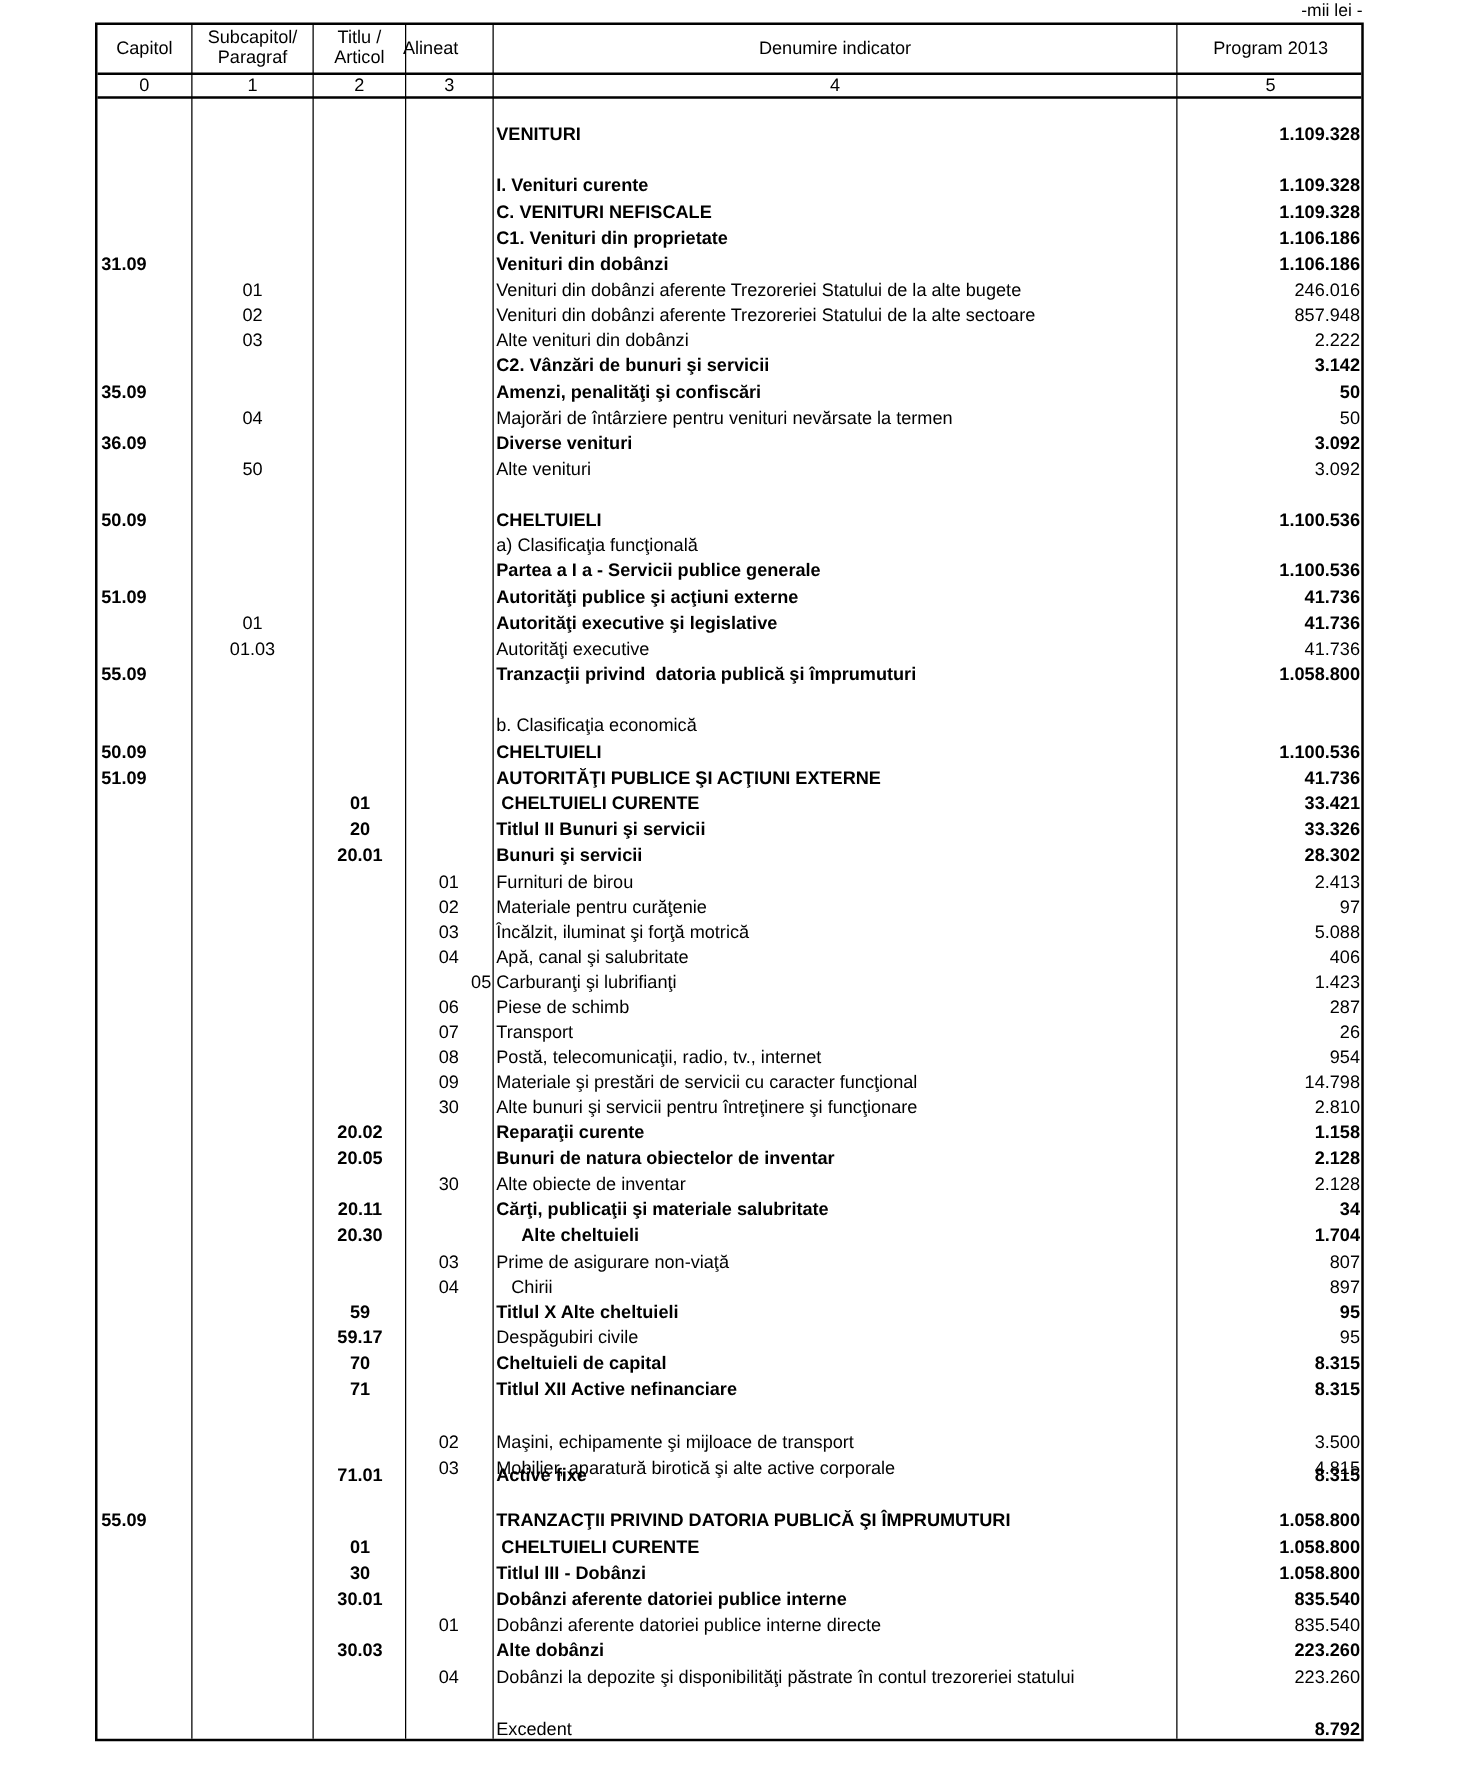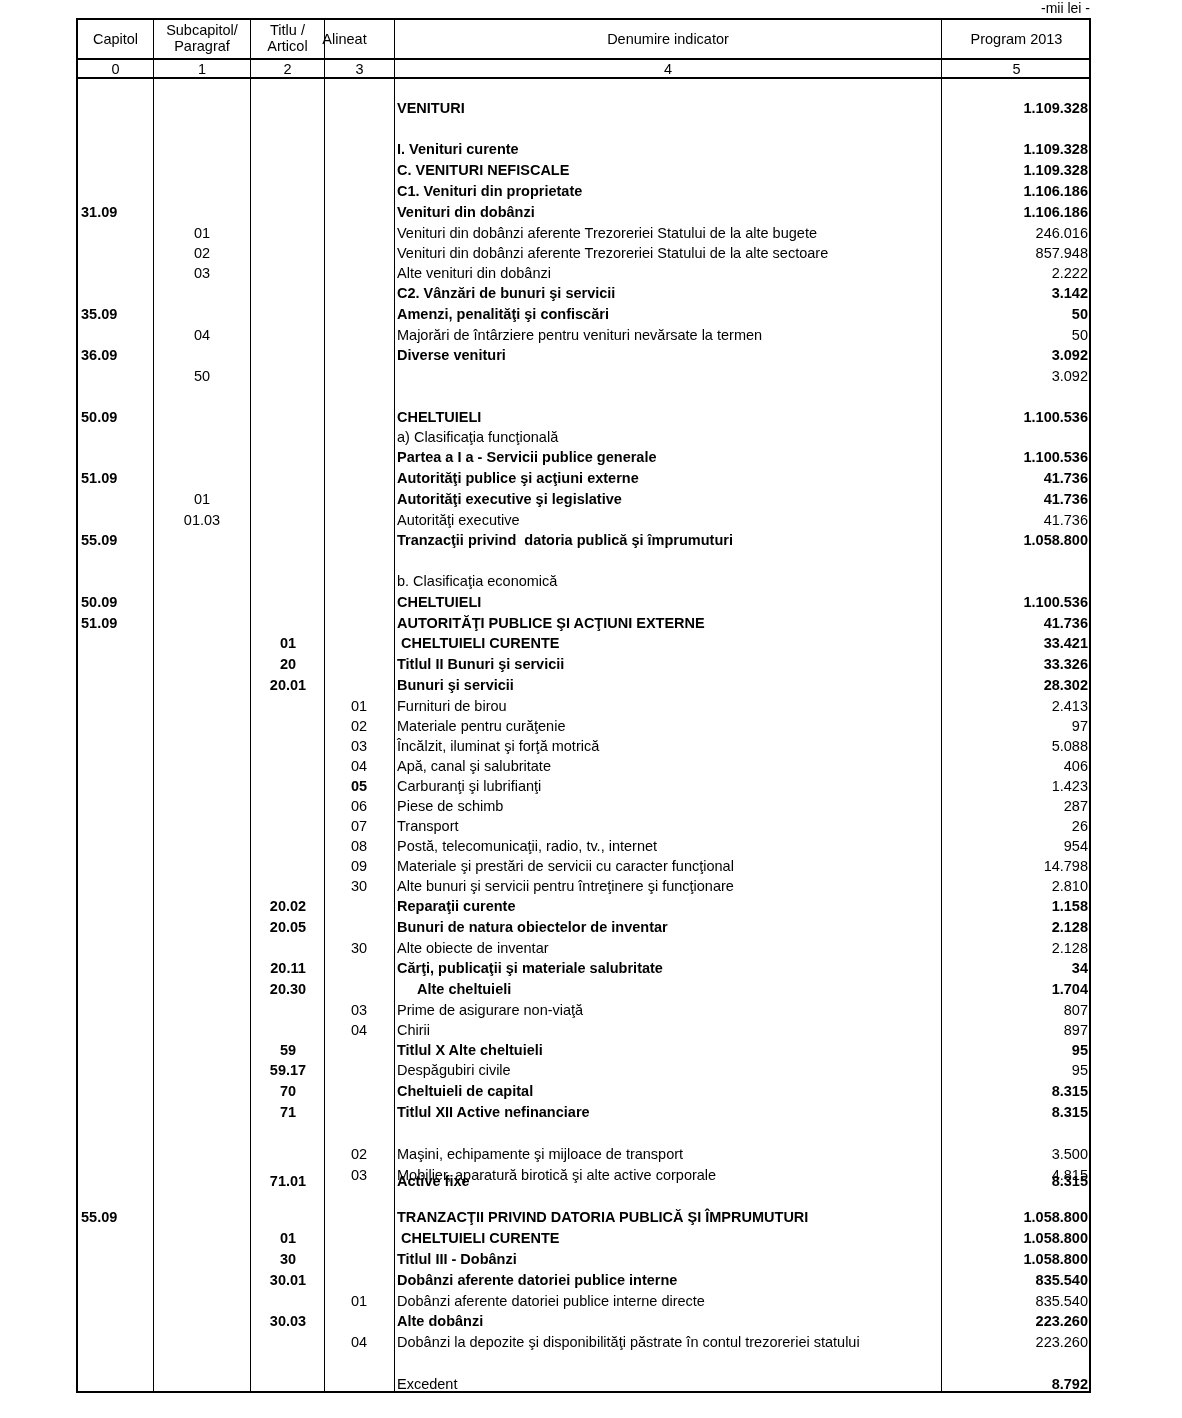--- a/index.html
+++ b/index.html
@@ -152,20 +152,21 @@
         <span class="c2" style="font-weight: bold;"></span>
         <span class="c3" style="font-weight: normal;"></span>
         <span class="c4" style="white-space: pre;">Diverse venituri</span>
         <span class="c5">3.092</span>
       </div>
       <div class="row" style="top: 348px;">
         <span class="c0" style="font-weight: bold;"></span>
         <span class="c1" style="font-weight: normal;">50</span>
         <span class="c2" style="font-weight: bold;"></span>
         <span class="c3" style="font-weight: normal;"></span>
+        <span class="c4" style="white-space: pre;">Alte venituri</span>
         <span class="c5">3.092</span>
       </div>
       <div class="row bold" style="top: 389px;">
         <span class="c0" style="font-weight: bold;">50.09</span>
         <span class="c1" style="font-weight: normal;"></span>
         <span class="c2" style="font-weight: bold;"></span>
         <span class="c3" style="font-weight: normal;"></span>
         <span class="c4" style="white-space: pre;">CHELTUIELI</span>
         <span class="c5">1.100.536</span>
       </div>
@@ -294,21 +295,21 @@
         <span class="c1" style="font-weight: normal;"></span>
         <span class="c2" style="font-weight: bold;"></span>
         <span class="c3" style="font-weight: normal;">04</span>
         <span class="c4" style="white-space: pre;">Apă, canal şi salubritate</span>
         <span class="c5">406</span>
       </div>
       <div class="row" style="top: 758px;">
         <span class="c0" style="font-weight: bold;"></span>
         <span class="c1" style="font-weight: normal;"></span>
         <span class="c2" style="font-weight: bold;"></span>
-        <span class="c3" style="font-weight: bold;">05</span>
+        <span class="c3" style="font-weight: normal; text-align: right;">05</span>
         <span class="c4" style="white-space: pre;">Carburanţi şi lubrifianţi</span>
         <span class="c5">1.423</span>
       </div>
       <div class="row" style="top: 778px;">
         <span class="c0" style="font-weight: bold;"></span>
         <span class="c1" style="font-weight: normal;"></span>
         <span class="c2" style="font-weight: bold;"></span>
         <span class="c3" style="font-weight: normal;">06</span>
         <span class="c4" style="white-space: pre;">Piese de schimb</span>
         <span class="c5">287</span>
@@ -391,21 +392,21 @@
         <span class="c2" style="font-weight: bold;"></span>
         <span class="c3" style="font-weight: normal;">03</span>
         <span class="c4" style="white-space: pre;">Prime de asigurare non-viaţă</span>
         <span class="c5">807</span>
       </div>
       <div class="row" style="top: 1002px;">
         <span class="c0" style="font-weight: bold;"></span>
         <span class="c1" style="font-weight: normal;"></span>
         <span class="c2" style="font-weight: bold;"></span>
         <span class="c3" style="font-weight: normal;">04</span>
-        <span class="c4" style="white-space: pre;">Chirii</span>
+        <span class="c4" style="white-space: pre; margin-left: 12px;">Chirii</span>
         <span class="c5">897</span>
       </div>
       <div class="row bold" style="top: 1022px;">
         <span class="c0" style="font-weight: bold;"></span>
         <span class="c1" style="font-weight: normal;"></span>
         <span class="c2" style="font-weight: bold;">59</span>
         <span class="c3" style="font-weight: normal;"></span>
         <span class="c4" style="white-space: pre;">Titlul X Alte cheltuieli</span>
         <span class="c5">95</span>
       </div>

